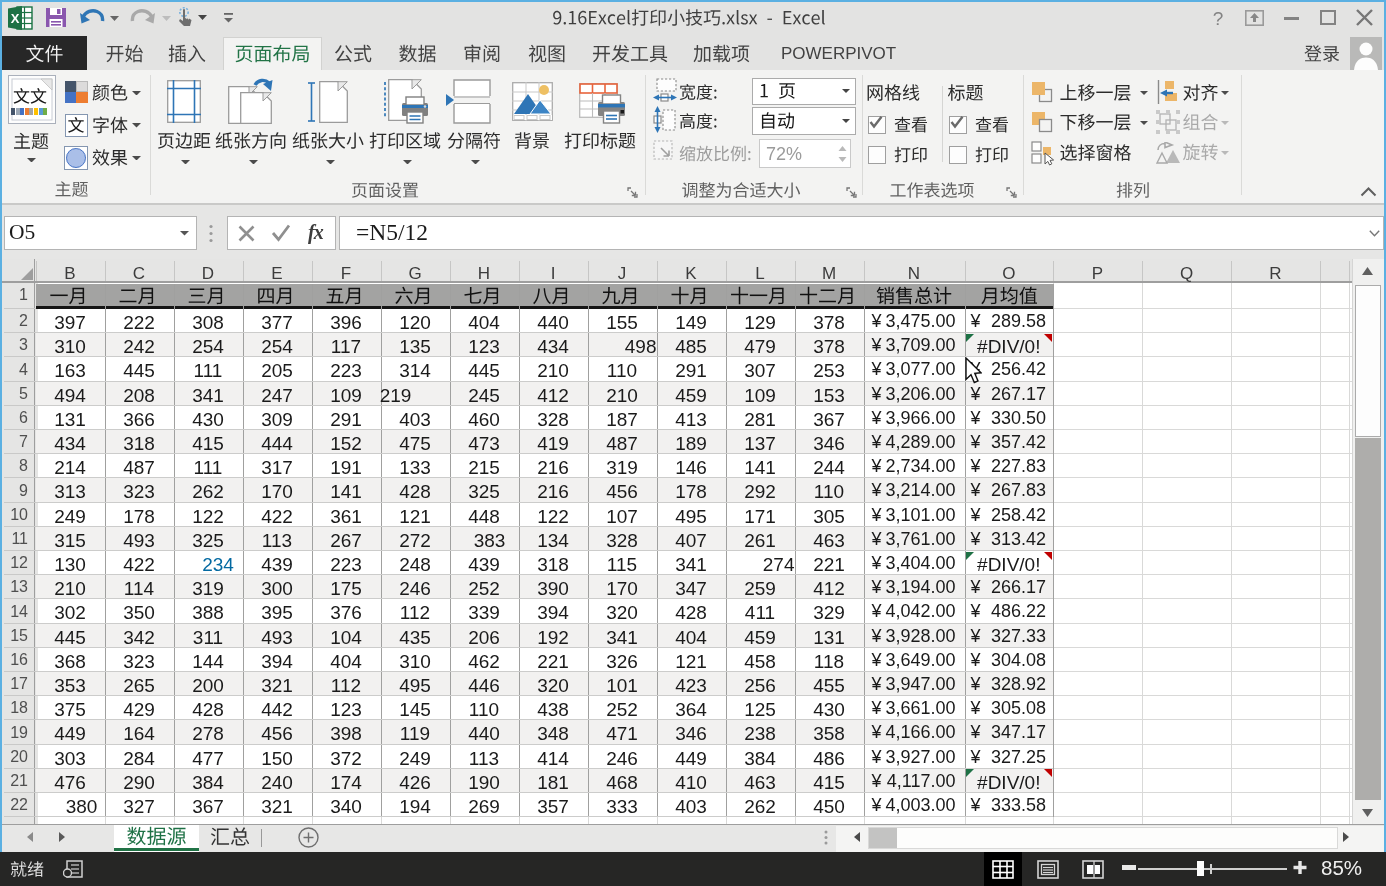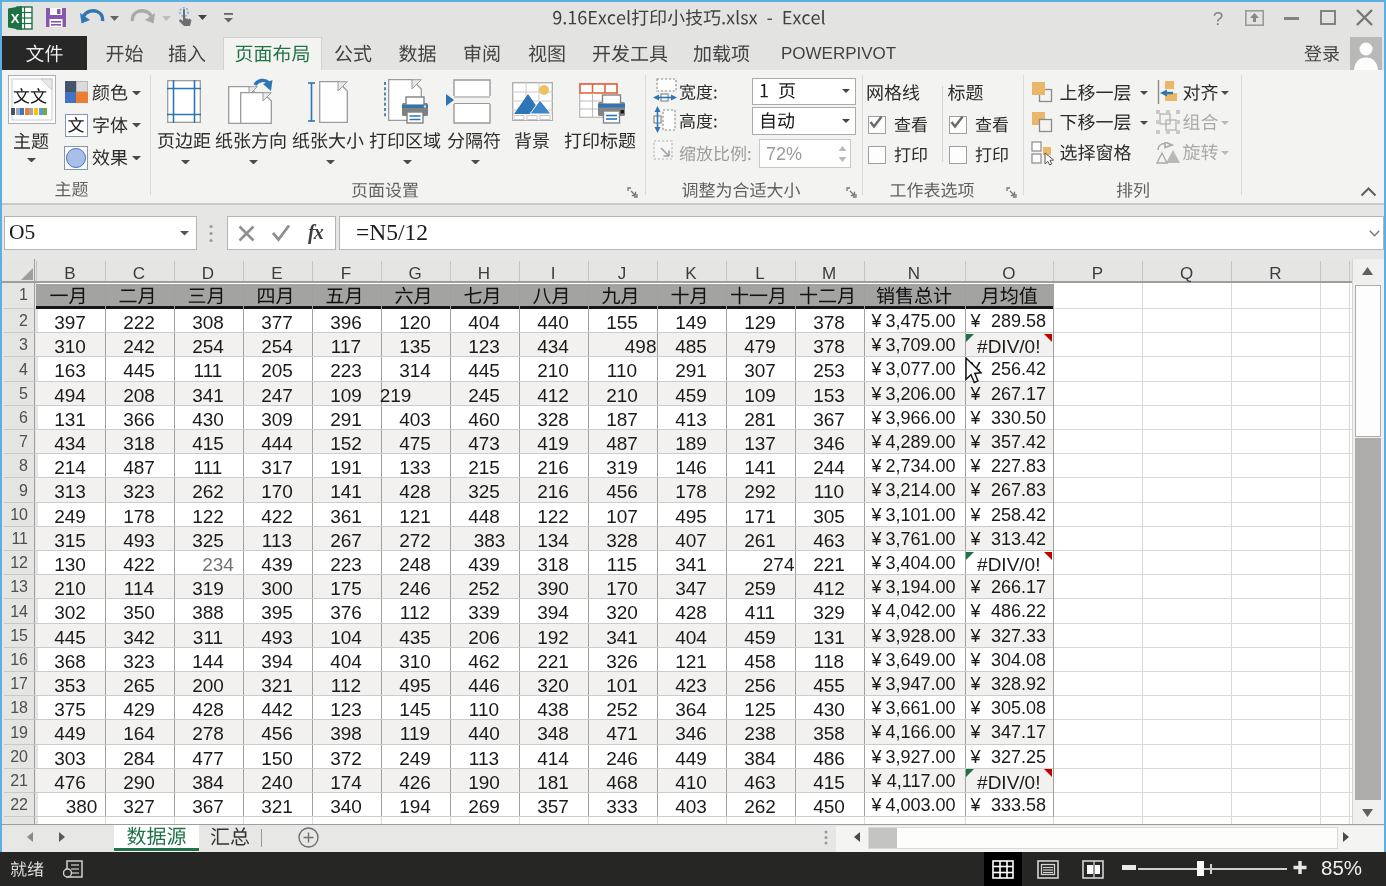--- a/index.html
+++ b/index.html
@@ -738,21 +738,21 @@
 <div style="position:absolute;left:863.5px;top:529.7px;width:101px;height:20px;font:18px 'Liberation Sans';color:#1a1a1a;line-height:1.1">
     <span style="position:absolute;left:8px">¥</span>
     <span style="position:absolute;right:9px">3,761.00</span>
   </div>
 <div style="position:absolute;left:964.5px;top:529.7px;width:88.5px;height:20px;font:18px 'Liberation Sans';color:#1a1a1a;line-height:1.1">
     <span style="position:absolute;left:6px">¥</span>
     <span style="position:absolute;right:7px">313.42</span>
   </div>
 <div style="position:absolute;left:35.5px;top:553.9px;width:69px;text-align:center;font:19px 'Liberation Sans';color:#1a1a1a;line-height:1.2">130</div>
 <div style="position:absolute;left:104.5px;top:553.9px;width:69px;text-align:center;font:19px 'Liberation Sans';color:#1a1a1a;line-height:1.2">422</div>
-<div style="position:absolute;left:173.5px;top:553.9px;width:89px;text-align:center;font:19px 'Liberation Sans';color:#737373;line-height:1.2">234</div>
+<div style="position:absolute;left:173.5px;top:553.9px;width:89px;text-align:center;font:19px 'Liberation Sans';color:#0369a1;line-height:1.2">234</div>
 <div style="position:absolute;left:242.5px;top:553.9px;width:69px;text-align:center;font:19px 'Liberation Sans';color:#1a1a1a;line-height:1.2">439</div>
 <div style="position:absolute;left:311.5px;top:553.9px;width:69px;text-align:center;font:19px 'Liberation Sans';color:#1a1a1a;line-height:1.2">223</div>
 <div style="position:absolute;left:380.5px;top:553.9px;width:69px;text-align:center;font:19px 'Liberation Sans';color:#1a1a1a;line-height:1.2">248</div>
 <div style="position:absolute;left:449.5px;top:553.9px;width:69px;text-align:center;font:19px 'Liberation Sans';color:#1a1a1a;line-height:1.2">439</div>
 <div style="position:absolute;left:518.5px;top:553.9px;width:69px;text-align:center;font:19px 'Liberation Sans';color:#1a1a1a;line-height:1.2">318</div>
 <div style="position:absolute;left:587.5px;top:553.9px;width:69px;text-align:center;font:19px 'Liberation Sans';color:#1a1a1a;line-height:1.2">115</div>
 <div style="position:absolute;left:656.5px;top:553.9px;width:69px;text-align:center;font:19px 'Liberation Sans';color:#1a1a1a;line-height:1.2">341</div>
 <div style="position:absolute;left:725.5px;top:553.9px;width:69px;text-align:right;font:19px 'Liberation Sans';color:#1a1a1a;line-height:1.2">274</div>
 <div style="position:absolute;left:794.5px;top:553.9px;width:69px;text-align:center;font:19px 'Liberation Sans';color:#1a1a1a;line-height:1.2">221</div>
 <div style="position:absolute;left:863.5px;top:553.9px;width:101px;height:20px;font:18px 'Liberation Sans';color:#1a1a1a;line-height:1.1">

